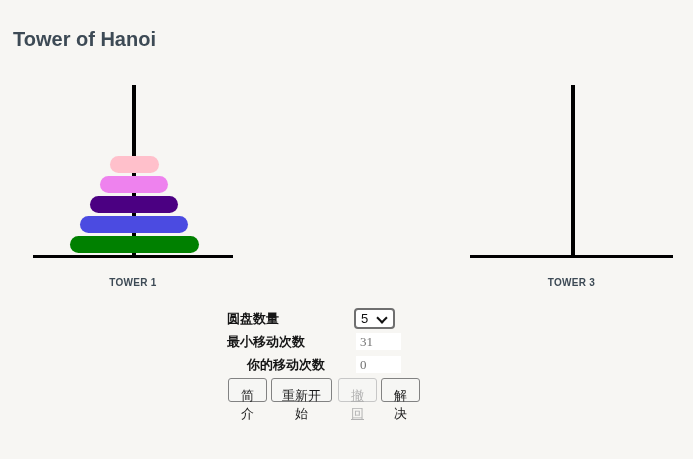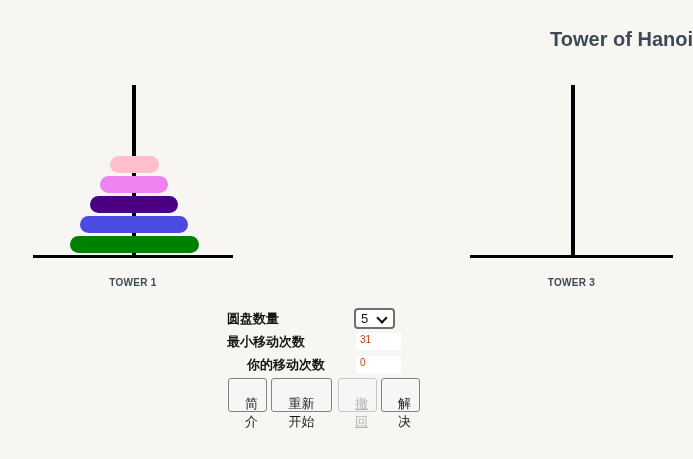--- a/index.html
+++ b/index.html
@@ -3,21 +3,21 @@
 <meta charset="utf-8">
 <style>
   html,body { margin:0; padding:0; }
   .stage {
     position:relative; width:693px; height:459px;
     background:#f7f6f3; overflow:hidden;
     font-family:"Liberation Sans","DejaVu Sans",sans-serif;
   }
   .title {
     position:absolute; top:28px; left:13px; width:680px;
-    text-align:right; font-size:20px; font-weight:bold; color:#3d4a55;
+    text-align:left; font-size:20px; font-weight:bold; color:#3d4a55;
   }
   .tower { position:absolute; top:85px; height:192px; }
   .tower-1 { left:33px;  width:200px; }
   .tower-2 { left:250px; width:205px; }
   .tower-3 { left:470px; width:203px; }
   .pole  { position:absolute; top:0; width:4px; height:170px; background:#000; }
   .tower-1 .pole { left:99px; }
   .tower-2 .pole { left:102px; }
   .tower-3 .pole { left:101px; }
   .base  { position:absolute; left:0; right:0; top:170px; height:3px; background:#000; }
@@ -45,29 +45,29 @@
   .selectbox .sel-value {
     position:absolute; left:5px; top:1px; font-size:13px; color:#111;
   }
   .chevron {
     position:absolute; right:7px; top:4px; width:6px; height:6px;
     border-right:2px solid #111; border-bottom:2px solid #111;
     transform:rotate(45deg);
   }
   .field {
     position:absolute; left:356px; width:45px; height:17px;
-    background:#fff; font-size:10px; color:#c2410c;
-    padding:1px 0 0 4px; box-sizing:border-box;
+    background:#fff; font-size:13px; color:#737373;
+    padding:1px 0 0 4px; box-sizing:border-box;font-family:Liberation Serif, serif;
   }
   .row2-field { top:333px; }
   .row3-field { top:356px; }
   .btn {
     position:absolute; top:378px; height:24px; box-sizing:border-box;
     background:#f6f6f4; border:1px solid #828282; border-radius:3px;
-    font-size:13px; color:#1a1a1a; text-align:center; padding:16px;
+    font-size:13px; color:#1a1a1a; text-align:center; padding:8px;
     font-family:"Liberation Sans","DejaVu Sans",sans-serif; cursor:pointer;
   }
   .btn-intro   { left:228px; width:39px; }
   .btn-restart { left:271px; width:61px; }
   .btn-undo    { left:338px; width:39px;text-decoration:underline; }
   .btn-solve   { left:381px; width:39px; }
   .btn.disabled { color:#b2b2b2; border-color:#c7c7c7; cursor:default; }
 </style>
 </head>
 <body>

